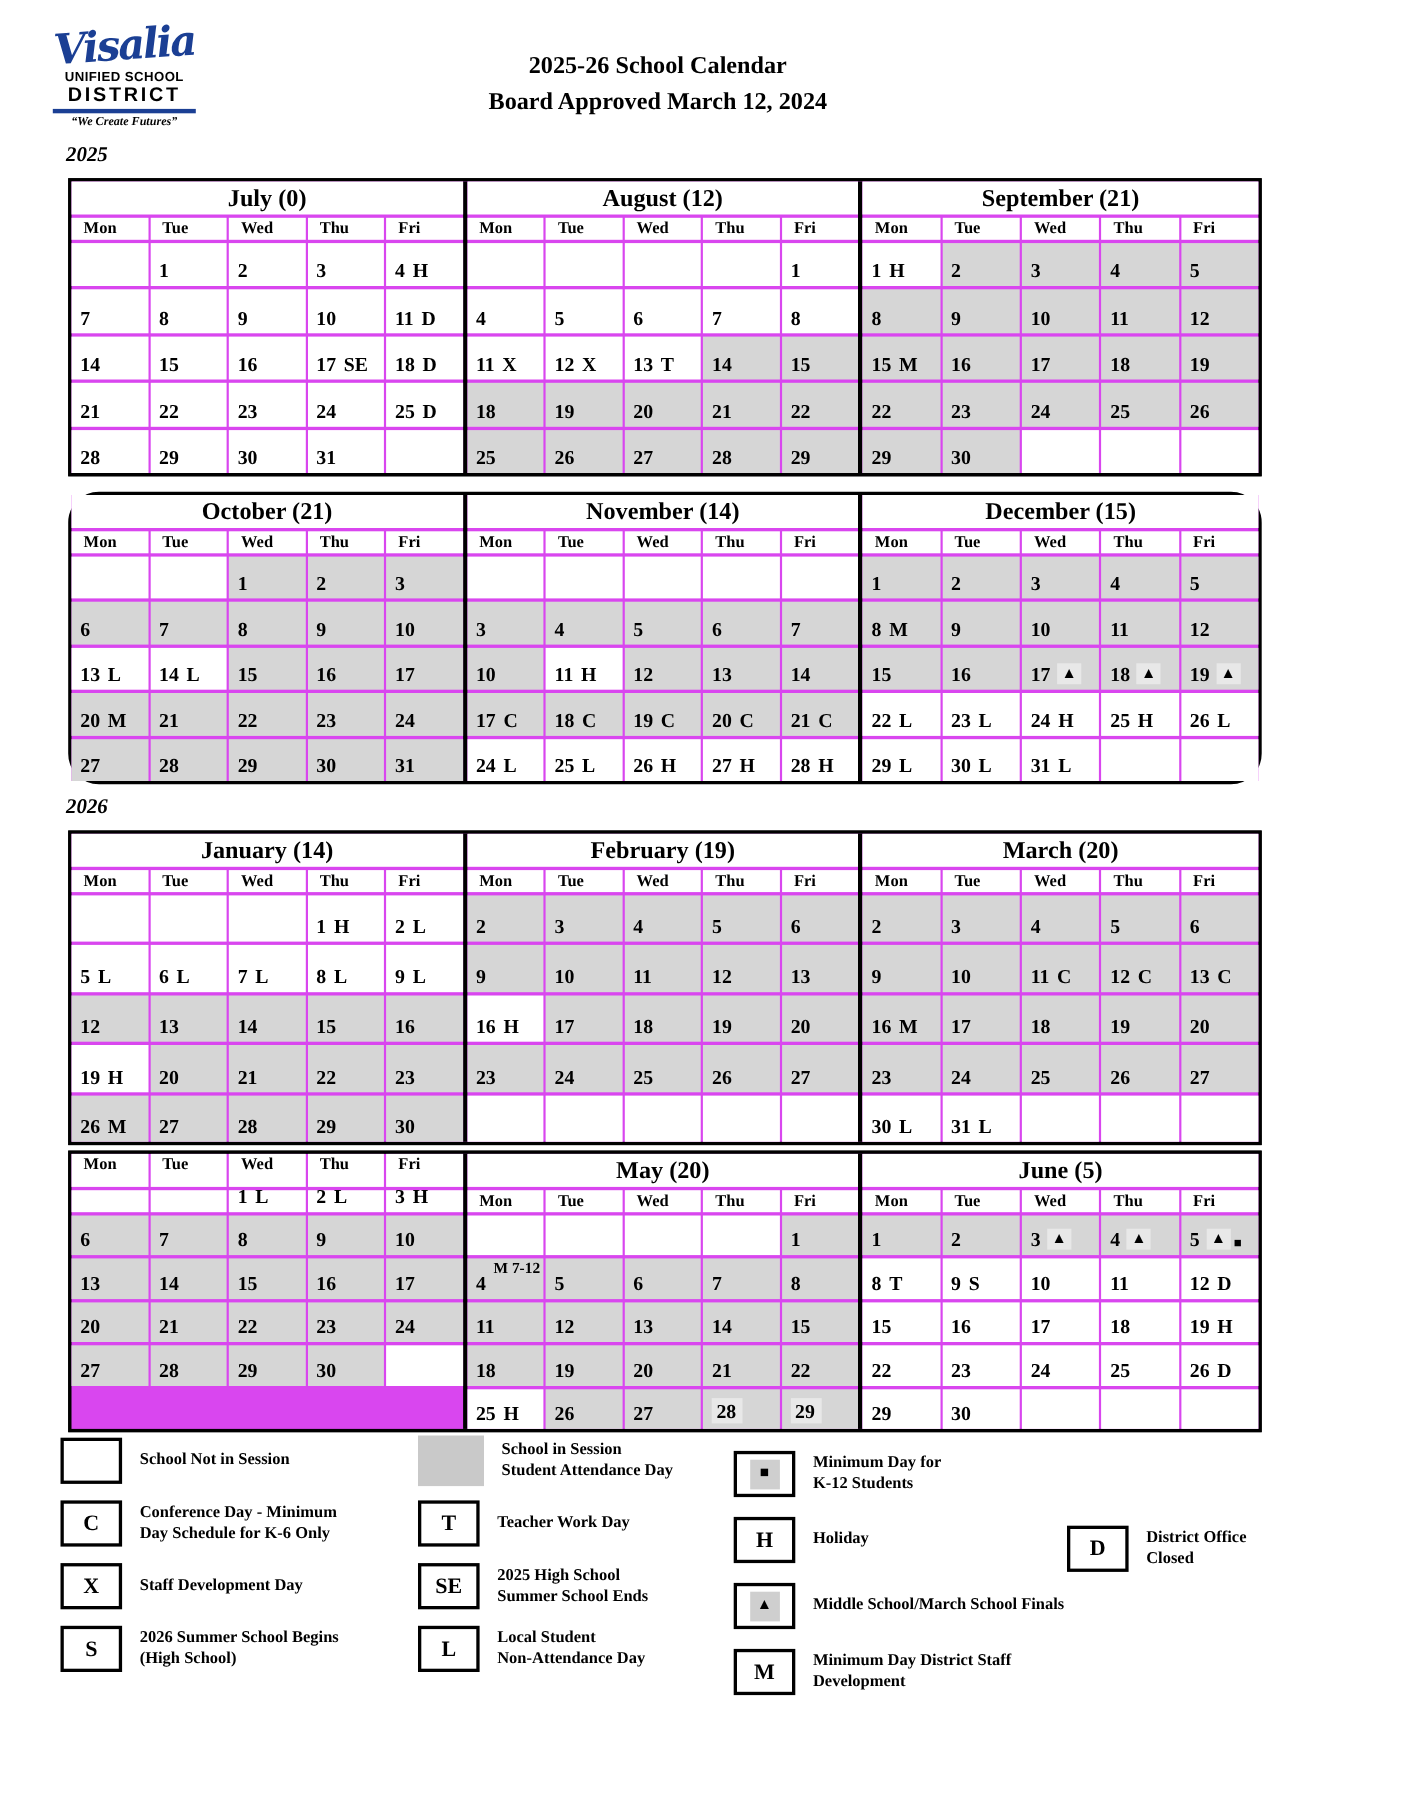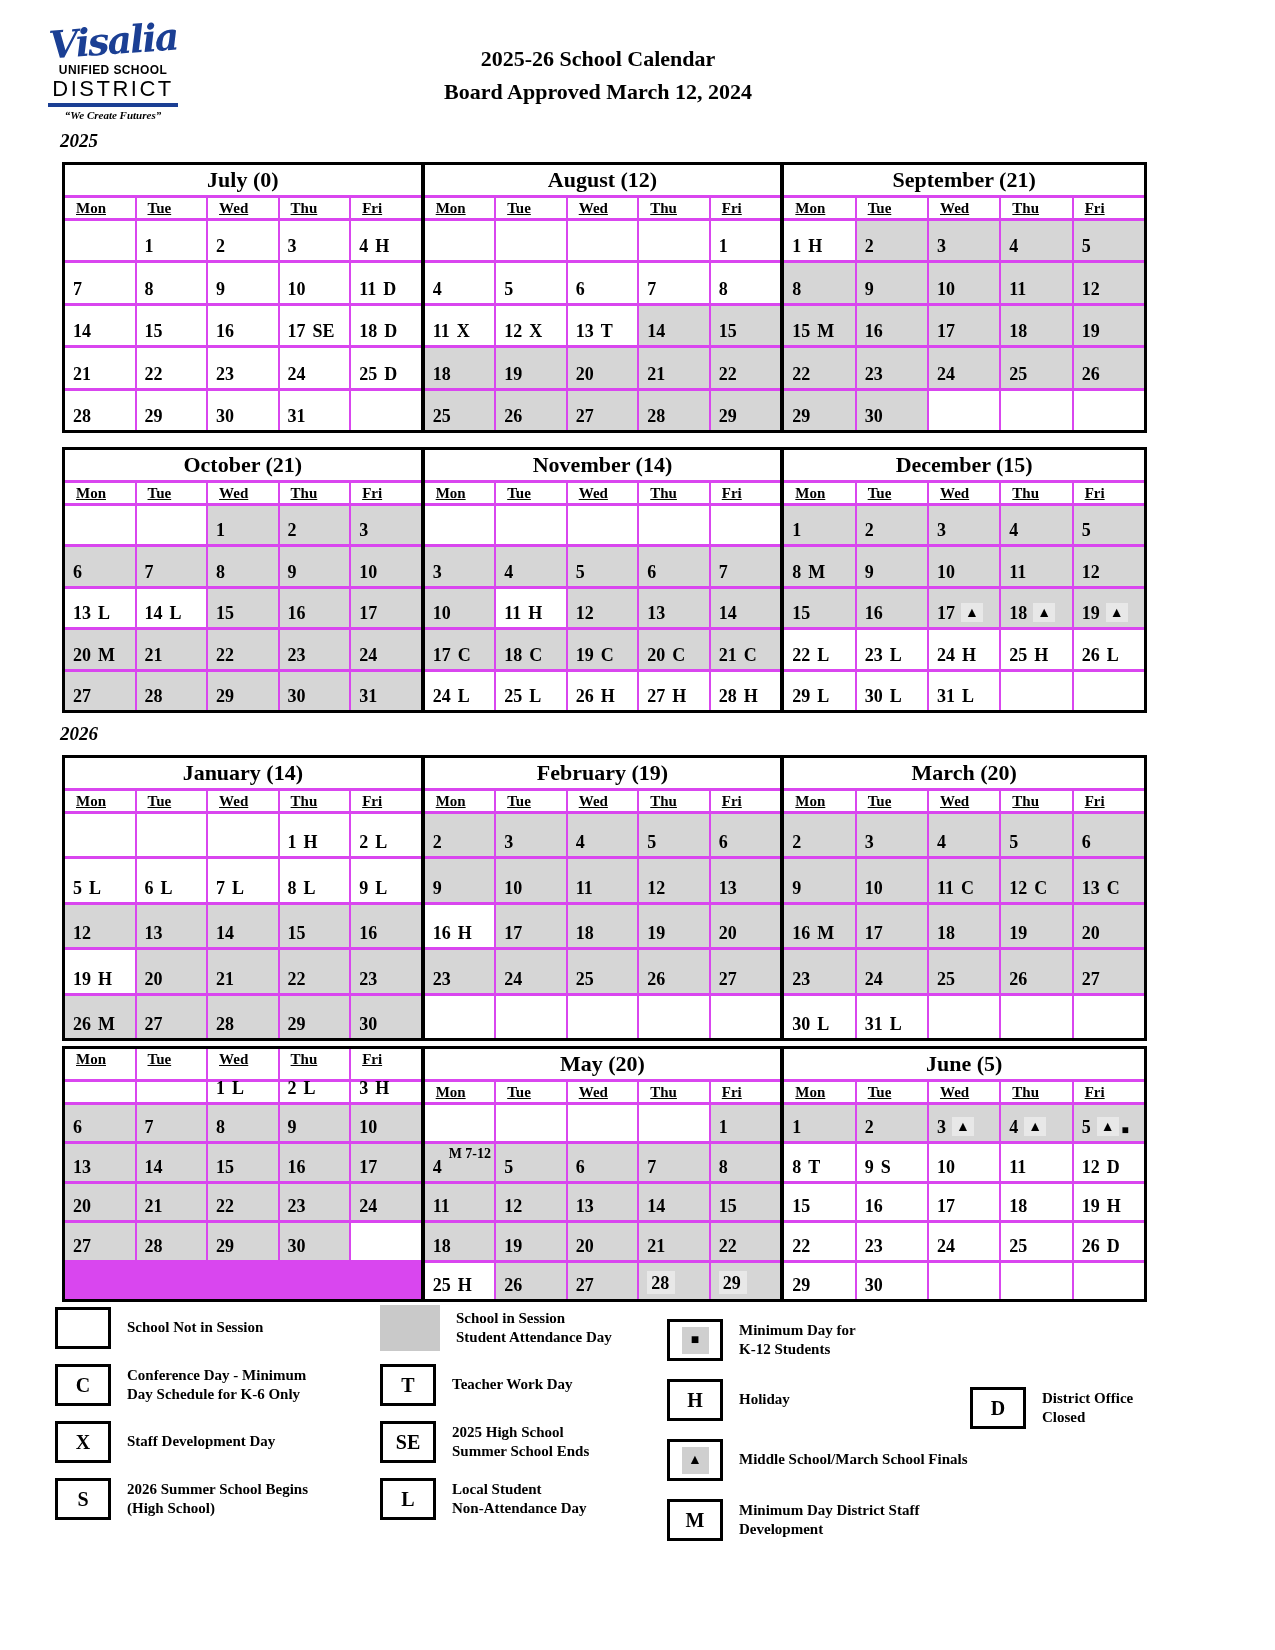--- a/index.html
+++ b/index.html
@@ -6,49 +6,49 @@
   * { box-sizing: border-box; margin: 0; padding: 0; }
   html,body { background:#fff; }
   body { font-family: "Liberation Serif", serif; color:#000; }
   .page { position:relative; width:1275px; height:1650px; background:#fff; margin:0 auto; overflow:hidden; }
 
   
   .logo { position:absolute; left:34px; top:22px; width:158px; text-align:center; }
   .logo-script { font-family:"DejaVu Serif", serif; font-style:italic; font-weight:bold;
                  font-size:38px; color:#1b3f94; line-height:1; transform:rotate(-4deg); letter-spacing:-2px; }
   .logo-line1 { font-family:"Liberation Sans", sans-serif; font-weight:bold; font-size:12px; letter-spacing:0.4px; margin-top:3px; }
-  .logo-line2 { font-family:"Liberation Sans", sans-serif; font-weight:normal; font-size:22px; letter-spacing:2.5px; line-height:1.05; }
+  .logo-line2 { font-family:"Liberation Sans", sans-serif; font-weight:bold; font-size:18px; letter-spacing:2.5px; line-height:1.05; }
   .logo-bar  { height:4px; background:#1b3f94; width:130px; margin:3px auto 2px auto; }
   .logo-tag  { font-style:italic; font-weight:bold; font-size:11px; }
 
   
   .title-block { position:absolute; left:238px; top:42px; width:720px; text-align:center;
                  font-weight:bold; font-size:22px; line-height:1.5; }
 
   
   .year-label { position:absolute; left:60px; font-style:italic; font-weight:bold; font-size:19px; }
   #year2025 { top:130px; }
   #year2026 { top:723px; }
 
   
   .band { position:absolute; left:62px; width:1085px; display:grid;
           grid-template-columns:1fr 1fr 1fr; border:3px solid #000; background:#000; }
   #band0 { top:162px;  height:271px; }
-  #band1 { top:447px;  height:266px; }
+  #band1 { top:447px;  height:266px;border-radius:28px; }
   #band2 { top:755px;  height:286px; }
   #band3 { top:1046px; height:256px; }
 
   .cal-month { display:grid; grid-template-columns:repeat(5,1fr);
                grid-template-rows:30px 20px repeat(5,1fr);
                background:#d946ef; column-gap:2px; row-gap:3px; border-right:4px solid #000; }
   .cal-month:last-child { border-right:none; }
 
   .m-title { grid-column:1 / -1; background:#fff; display:flex; align-items:center; justify-content:center;
              font-weight:bold; font-size:22px; }
-  .dow { background:#fff; font-weight:bold; font-size:15px; padding:2px 4px 0 11px;text-decoration:underline; }
+  .dow { background:#fff; font-weight:bold; font-size:15px; padding:2px 4px 0 11px; }
   .day { background:#fff; position:relative; display:flex; align-items:flex-end;
          padding:0 2px 5px 8px; font-weight:bold; font-size:18px; line-height:1; }
   .day.g { background:#d6d6d6; }
   .suffix { margin-left:7px; }
   .tri { margin-left:6px; background:#e8e8e8; padding:3px 4px 2px 4px; font-size:14px; line-height:1; }
   .sq-mark { margin-left:3px; font-size:12px; }
   .hl-num { background:#e8e8e8; padding:3px 6px 2px 4px; }
   .pre-note { position:absolute; top:3px; left:24px; font-size:14px; line-height:1; }
 
   

